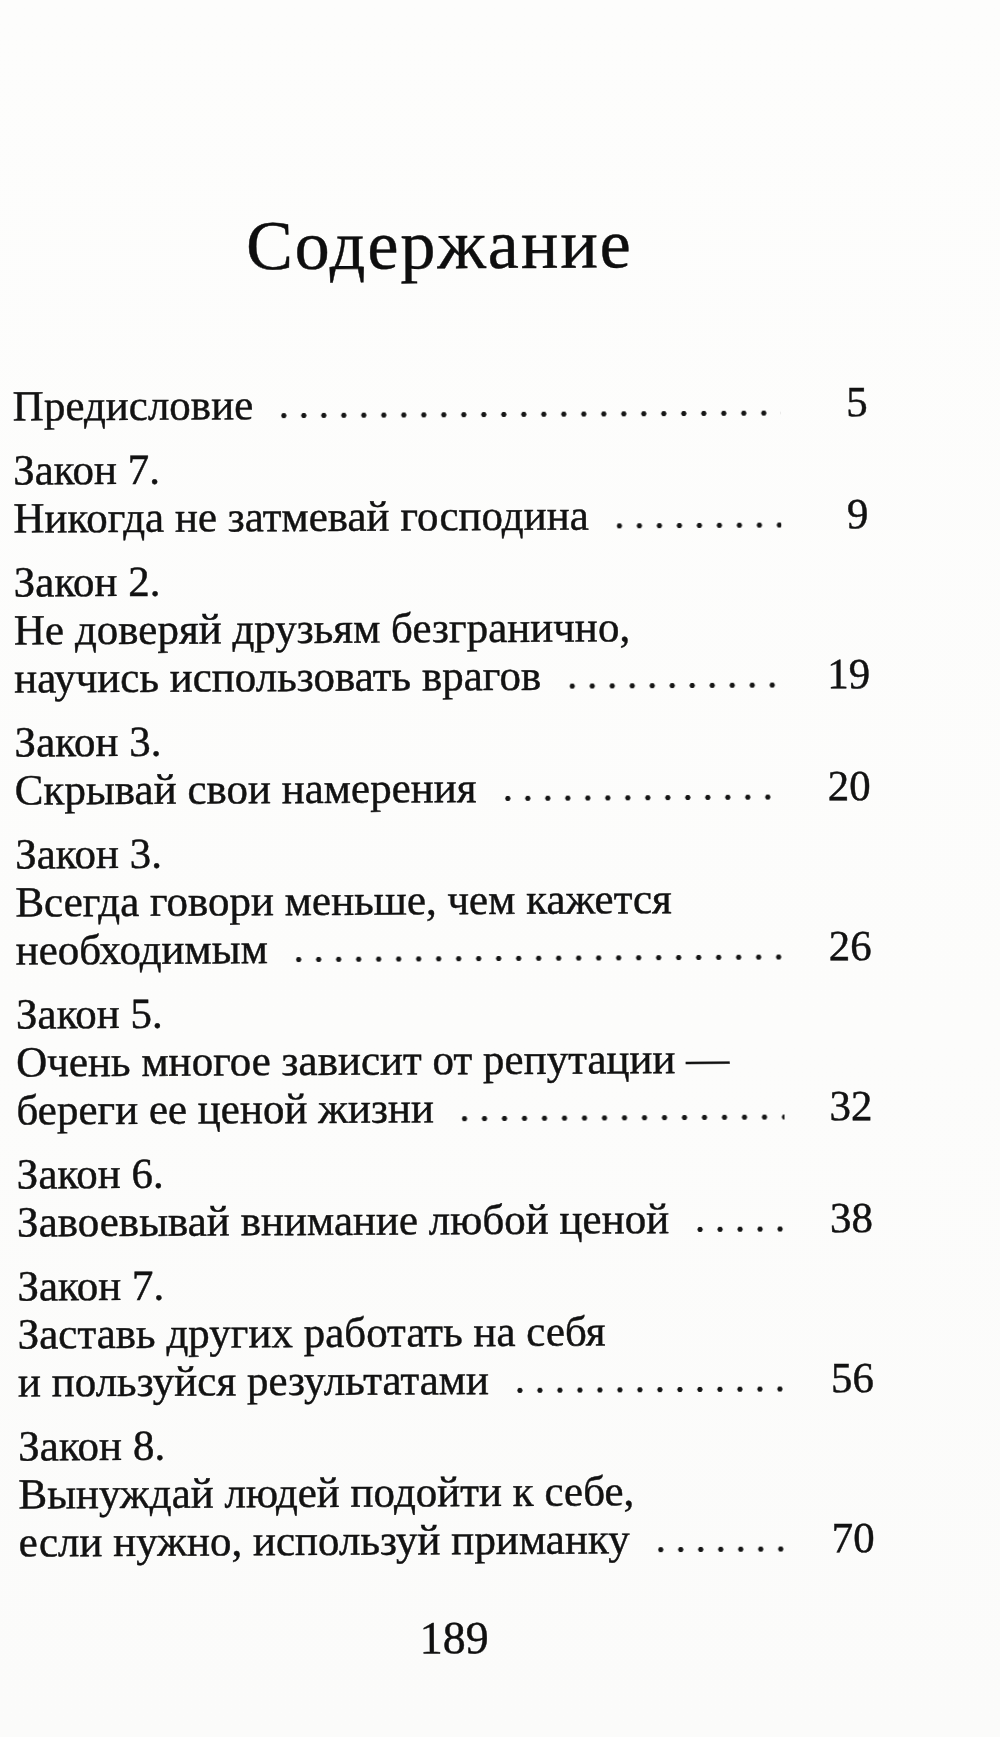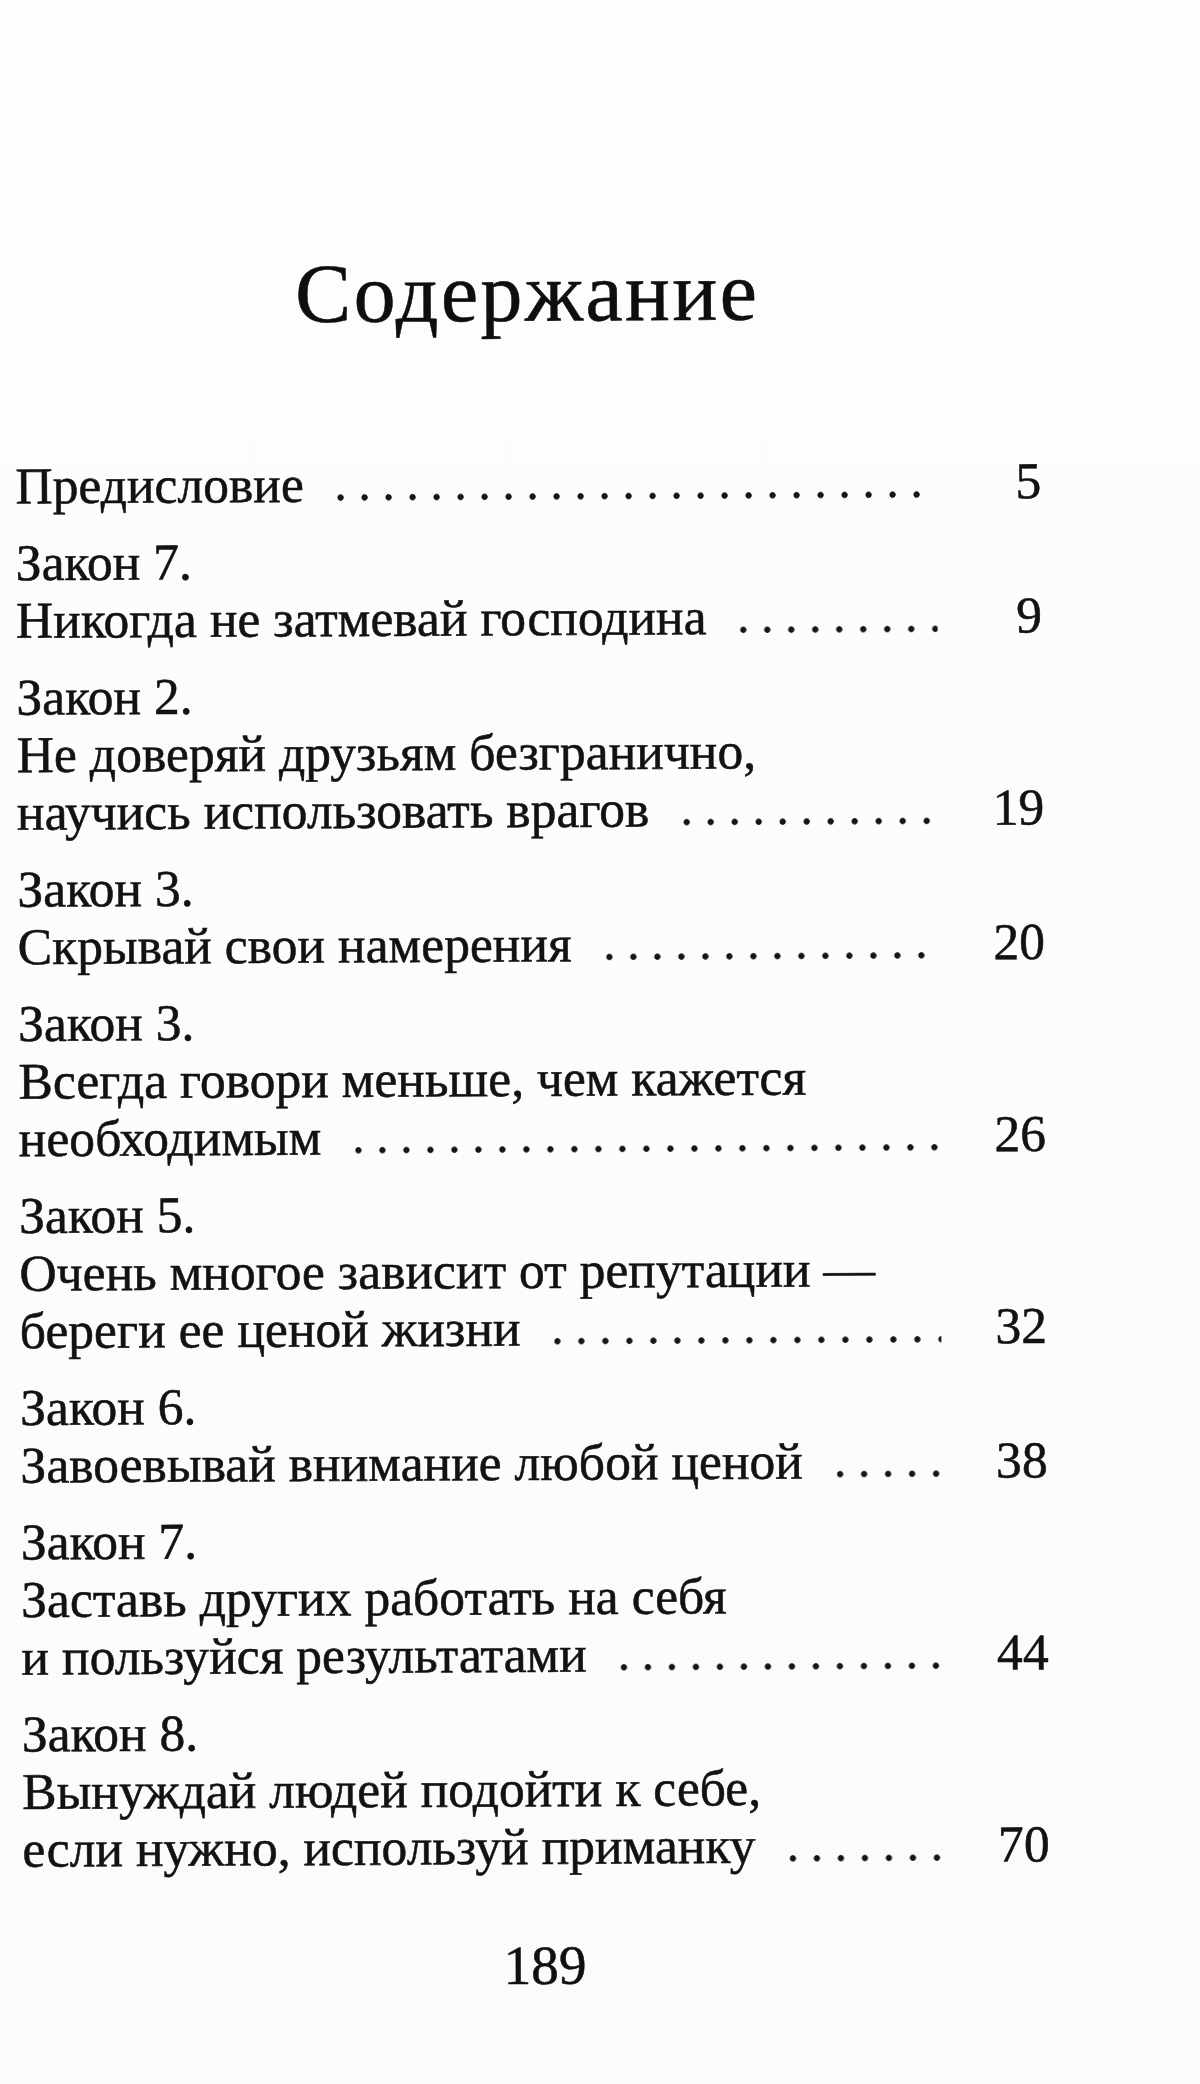--- a/index.html
+++ b/index.html
@@ -156,21 +156,21 @@
         <div class="toc-entry">
           <div class="toc-line">
             <span class="line-text">Закон 7.</span>
           </div>
           <div class="toc-line">
             <span class="line-text">Заставь других работать на себя</span>
           </div>
           <div class="toc-line">
             <span class="line-text">и пользуйся результатами</span>
             <span class="dots"></span>
-            <span class="page-num">44</span>
+            <span class="page-num">56</span>
           </div>
         </div>
         <div class="toc-entry">
           <div class="toc-line">
             <span class="line-text">Закон 8.</span>
           </div>
           <div class="toc-line">
             <span class="line-text">Вынуждай людей подойти к себе,</span>
           </div>
           <div class="toc-line">

